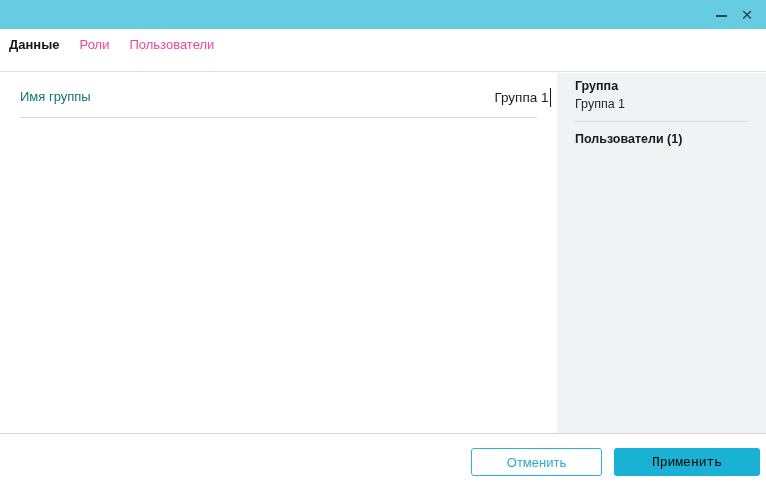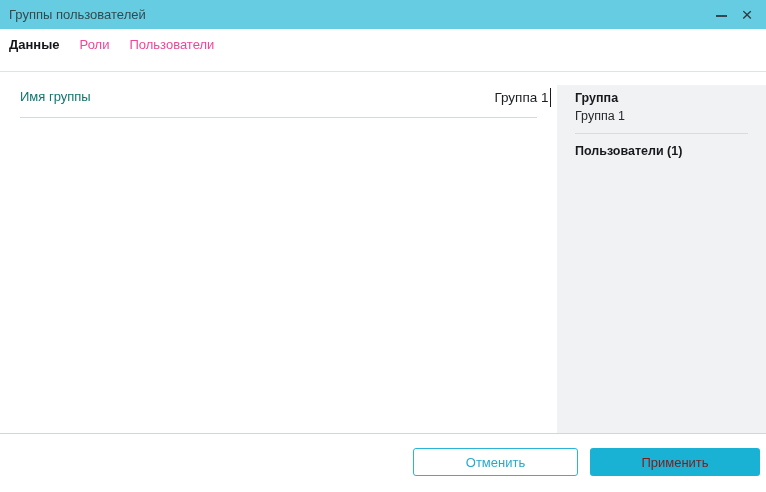--- a/index.html
+++ b/index.html
@@ -140,21 +140,21 @@
   .caret {
     width: 1.5px;
     height: 19px;
     background: #1A1A1A;
     margin-left: 1px;
   }
 
   
   .panel {
     position: absolute;
-    top: 12px;
+    top: 0;
     left: 557px;
     width: 209px;
     height: 100%;
     background: #F0F2F4;
     box-sizing: border-box;
     padding: 5px 18px 0 18px;
   }
   .panel-heading {
     font-size: 12.5px;
     font-weight: 700;
@@ -191,39 +191,39 @@
   }
   .btn {
     height: 28px;
     border-radius: 3px;
     font-size: 13px;
     font-family: "Liberation Sans", sans-serif;
     cursor: pointer;
     box-sizing: border-box;
   }
   .btn-cancel {
-    width: 165px;
+    width: 131px;
     background: #ffffff;
     border: 1px solid #2AB5D8;
     color: #2AA7CB;
   }
   .btn-apply {
-    width: 170px;
+    width: 146px;
     background: #19B2D5;
     border: none;
-    color: #7f1d1d;
+    color: #000000;
+    font-family: Liberation Mono, monospace;
   }
 </style>
 </head>
 <body>
 
 <div class="window">
 
   <div class="titlebar">
-    <span class="title">Группы пользователей</span>
     <div class="win-controls">
       <button class="win-btn">
         <span class="min-bar"></span>
       </button>
       <button class="win-btn">
         <span class="close-glyph">×</span>
       </button>
     </div>
   </div>
 

